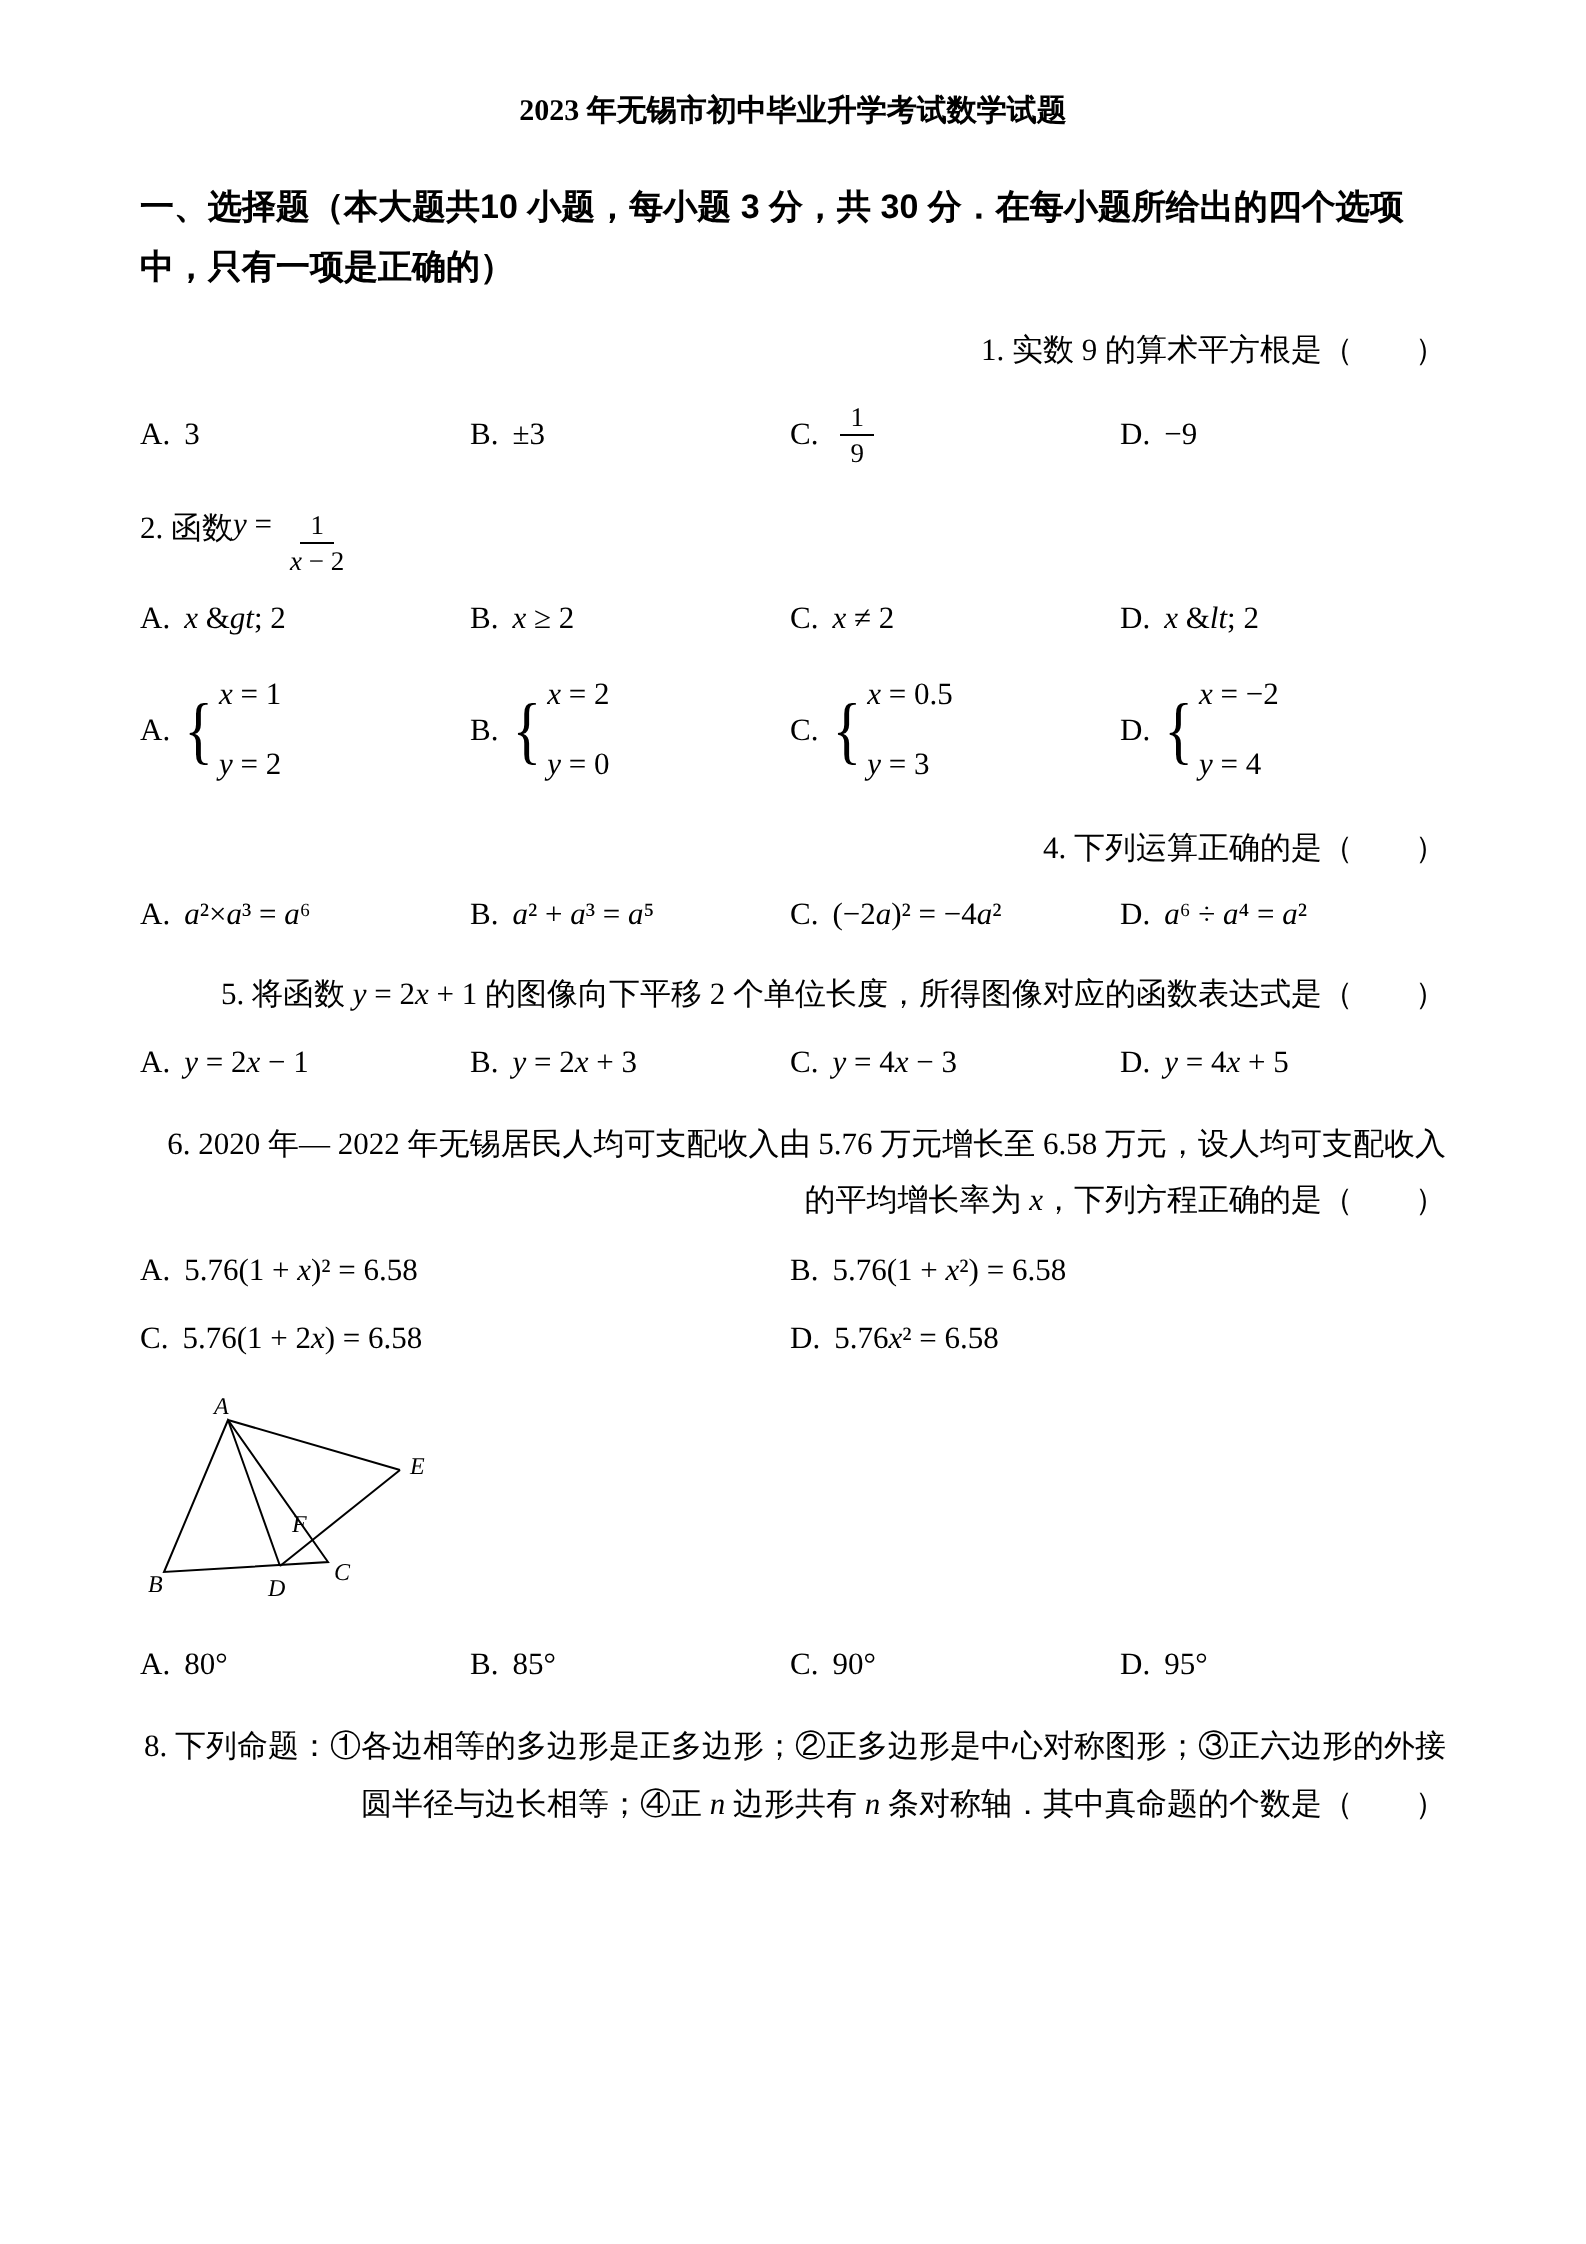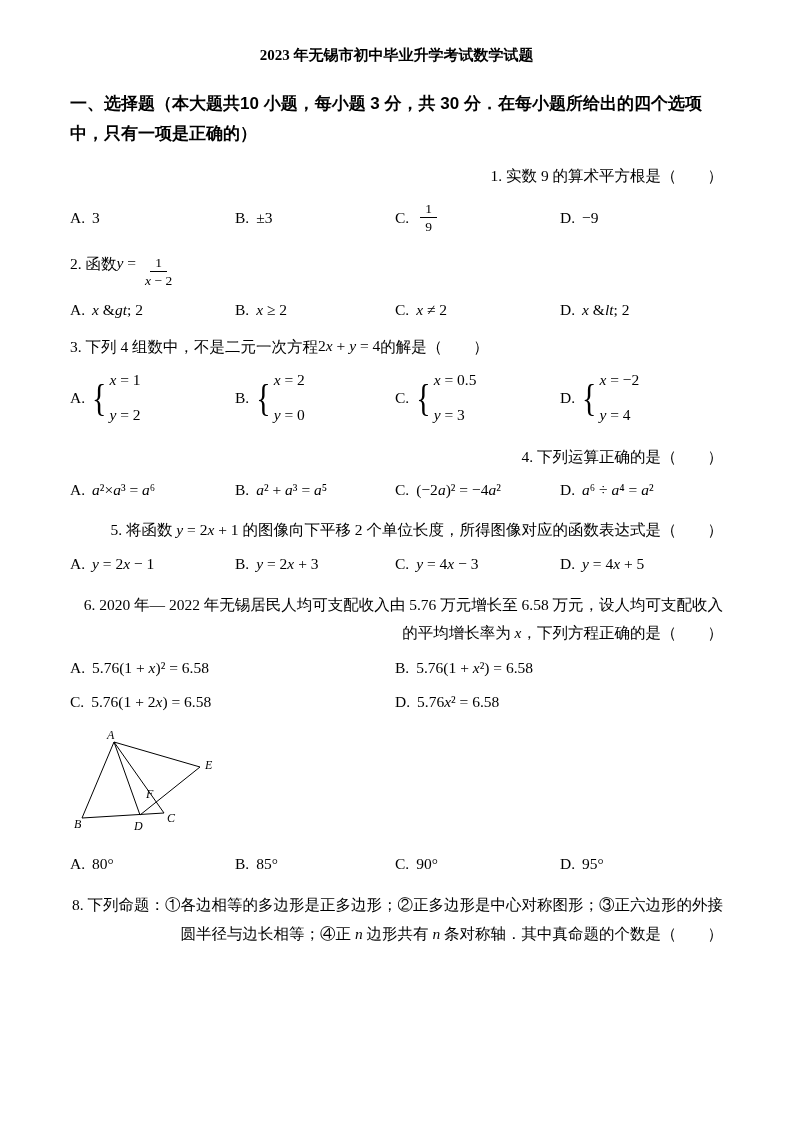--- a/index.html
+++ b/index.html
@@ -95,25 +95,20 @@
         <span class="math"><i>x</i> ≠ 2</span>
       </span>
       <span class="opt">
         <span class="olabel">D.</span>
         <span class="math"><i>x</i> &amp;<i>lt</i>; 2</span>
       </span>
     </div>
   </div>
 
   <div class="q">
-    <p class="stem-flex">
-      <span>3. 下列 4 组数中，不是二元一次方程 </span>
-      <span class="math">2<i>x</i> + <i>y</i> = 4</span>
-      <span> 的解是（　　）</span>
-    </p>
     <div class="opts4">
       <span class="opt">
         <span class="olabel">A.</span>
         <span class="system">
           <span class="brace">{</span>
           <span class="sys-lines">
             <span class="math"><i>x</i> = 1</span>
             <span class="math"><i>y</i> = 2</span>
           </span>
         </span>

